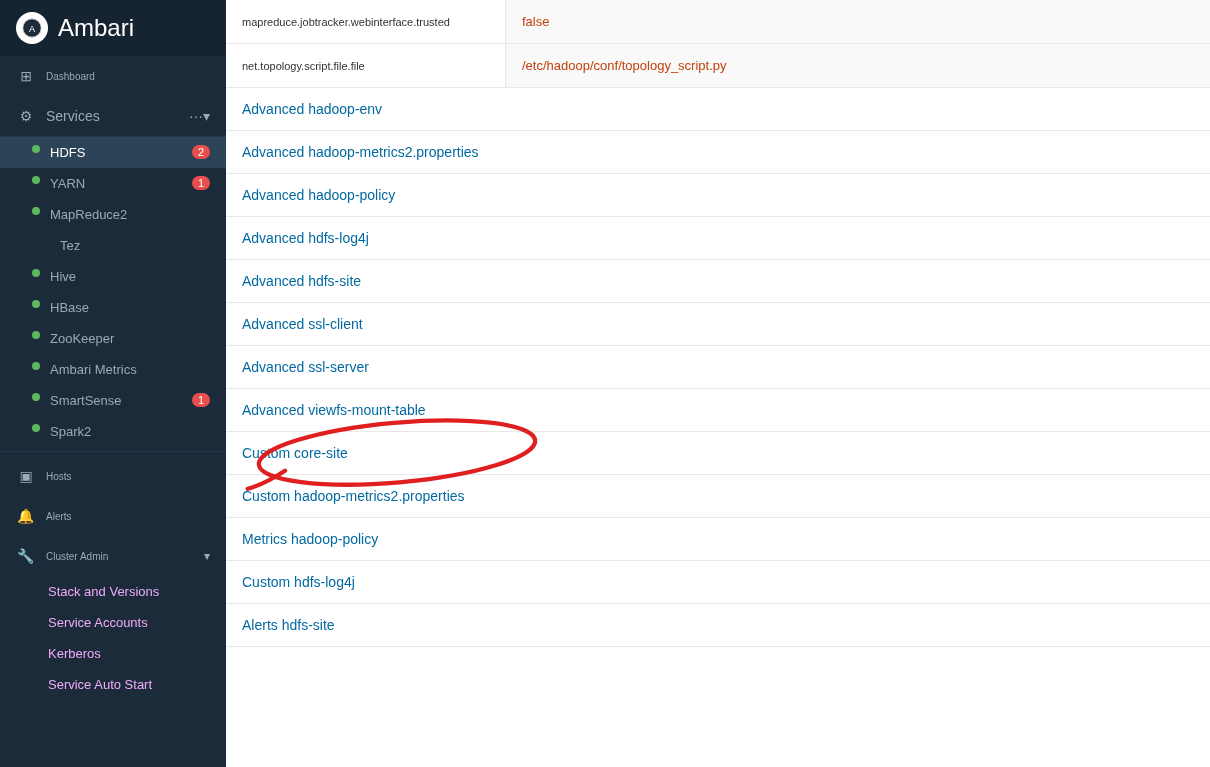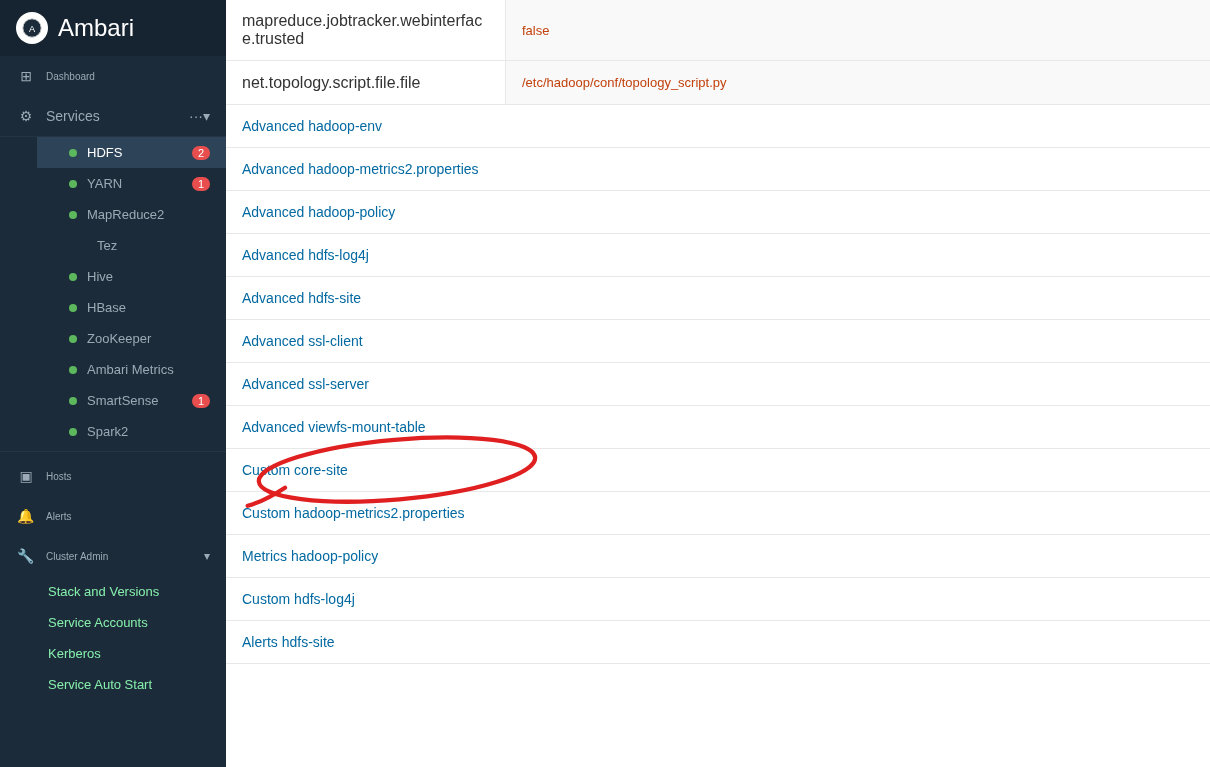--- a/index.html
+++ b/index.html
@@ -71,26 +71,25 @@
       font-size: 14px;
       color: #9baab5;
       border-bottom: 1px solid #243545;
     }
     .services-header .nav-icon { width: 20px; height: 20px; margin-right: 10px; display: flex; align-items: center; justify-content: center; flex-shrink: 0; }
     .services-header .nav-label { flex: 1; }
 
     
     .service-item {
       display: flex;
-      align-items: center;
+      align-items: flex-start;
       padding: 8px 16px 8px 32px;
       cursor: pointer;
       font-size: 13px;
       color: #9baab5;
-      margin-left: 37px;
     }
     .service-item.active { background: #2d4357; color: #fff; }
     .service-item .dot {
       width: 8px;
       height: 8px;
       border-radius: 50%;
       background: #5db85d;
       margin-right: 10px;
       flex-shrink: 0;
     }
@@ -106,21 +105,21 @@
     
     .nav-divider { border-top: 1px solid #243545; margin: 4px 0; }
 
     
     .sub-item {
       display: flex;
       align-items: center;
       padding: 8px 16px 8px 48px;
       cursor: pointer;
       font-size: 13px;
-      color: #86efac;
+      color: #f0abfc;
     }
 
     
     .main-content {
       flex: 1;
       background: #fff;
       overflow-y: auto;
       height: 767px;
     }
 
@@ -130,21 +129,21 @@
       border-bottom: 1px solid #e8e8e8;
       min-height: 44px;
     }
     .config-row.top-rows {
       background: #fff;
     }
     .config-key {
       width: 280px;
       min-width: 280px;
       padding: 12px 16px;
-      font-size: 16px;
+      font-size: 11px;
       color: #333;
       border-right: 1px solid #e8e8e8;
       display: flex;
       align-items: center;
       word-break: break-all;
     }
     .config-value {
       flex: 1;
       padding: 12px 16px;
       font-size: 13px;

